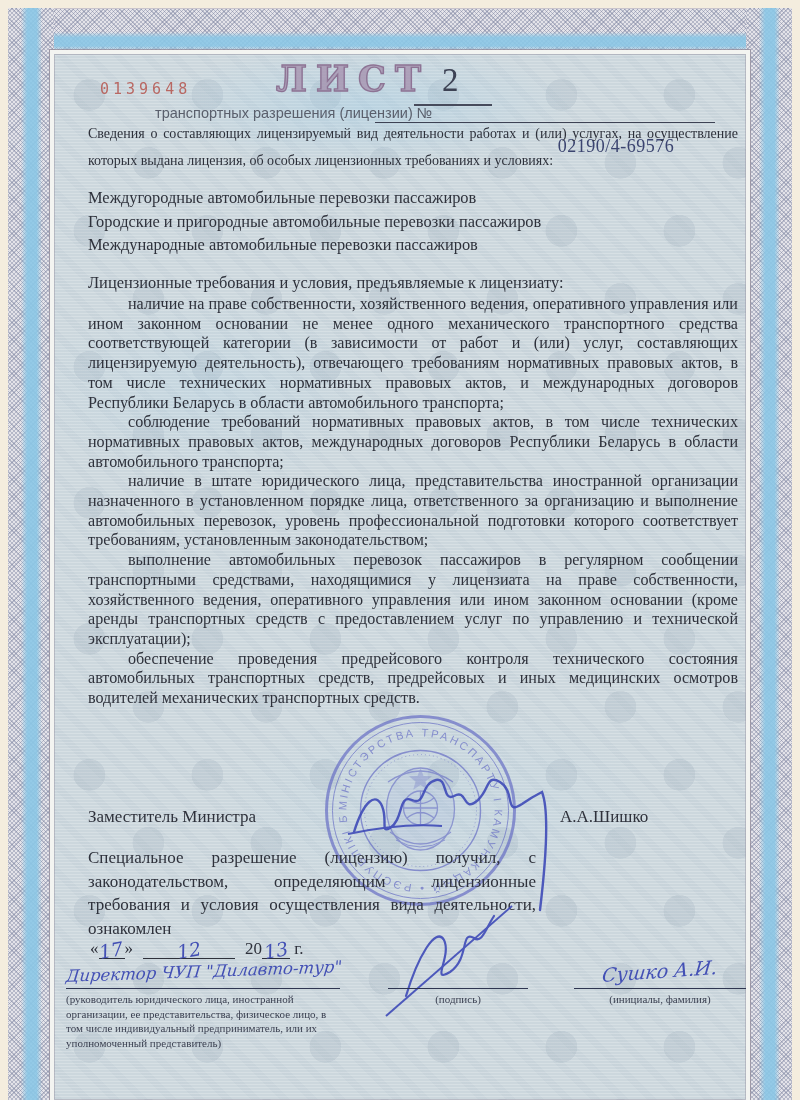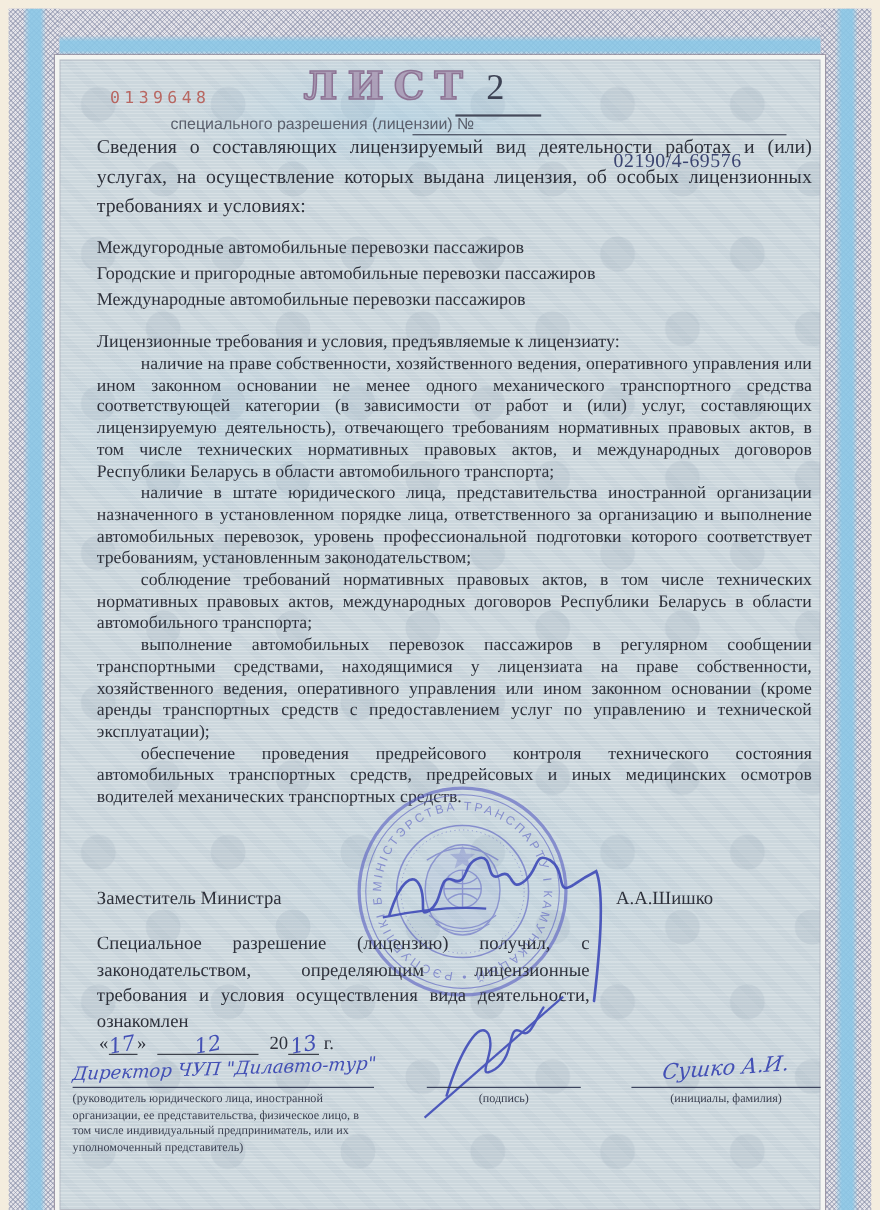--- a/index.html
+++ b/index.html
@@ -59,21 +59,21 @@
   .form-box{left:486px;top:16px;width:188px;height:27px;
     background:#f0e8da;border:1px solid #8f8778;box-shadow:0 0 0 1px rgba(255,255,255,.5);
     text-align:center;line-height:27px;font-size:18px;letter-spacing:1px;color:#3b4470;}
   .license-no{left:466px;top:45px;width:192px;text-align:center;
     font-size:18px;letter-spacing:.5px;color:#3b4470;margin-top:37px;}
   .license-line{left:321px;top:68px;width:340px;border-top:1.5px solid #3d4254;}
   .license-caption{left:101px;top:51px;font-family:"Liberation Sans",sans-serif;
     font-size:14.5px;color:#5a5f6c;}
   
   .content{position:absolute;left:34px;top:66px;width:650px;color:#2e313b;}
-  .intro{margin:0;font-size:18px;line-height:27px;text-align:justify;}
+  .intro{margin:0;font-size:14px;line-height:27px;text-align:justify;}
   .services{margin-top:12px;}
   .service{font-size:16.4px;line-height:23.5px;}
   .req-heading{margin:14px 0 0 0;font-size:16.4px;line-height:23.5px;}
   .req{margin:0;font-size:16.1px;line-height:19.7px;text-align:justify;text-indent:40px;}
   
   .minister-title{left:34px;top:753px;font-size:17px;color:#2e313b;}
   .minister-name{left:506px;top:753px;font-size:17px;color:#2e313b;}
   .ack{left:34px;top:792px;width:448px;margin:0;font-size:17px;line-height:23.5px;
     text-align:justify;color:#2e313b;}
   .date-row{left:36px;top:884px;font-size:17px;color:#2e313b;}
@@ -108,33 +108,33 @@
 <div class="band band-side band-right"></div>
 
 <div class="field">
 
   <div class="abs serial">0139648</div>
   <div class="abs sheet-title">ЛИСТ</div>
   <div class="abs sheet-num">2</div>
   <div class="abs sheet-num-line"></div>
   <div class="abs license-no">02190/4-69576</div>
   <div class="abs license-line"></div>
-  <div class="abs license-caption">специального разрешения (лицензии) №</div>
+  <div class="abs license-caption">транспортных разрешения (лицензии) №</div>
 
   <div class="content">
     <p class="intro">Сведения о составляющих лицензируемый вид деятельности работах и (или) услугах, на осуществление которых выдана лицензия, об особых лицензионных требованиях и условиях:</p>
     <div class="services">
       <div class="service">Междугородные автомобильные перевозки пассажиров</div>
       <div class="service">Городские и пригородные автомобильные перевозки пассажиров</div>
       <div class="service">Международные автомобильные перевозки пассажиров</div>
     </div>
     <p class="req-heading">Лицензионные требования и условия, предъявляемые к лицензиату:</p>
     <p class="req">наличие на праве собственности, хозяйственного ведения, оперативного управления или ином законном основании не менее одного механического транспортного средства соответствующей категории (в зависимости от работ и (или) услуг, составляющих лицензируемую деятельность), отвечающего требованиям нормативных правовых актов, в том числе технических нормативных правовых актов, и международных договоров Республики Беларусь в области автомобильного транспорта;</p>
+    <p class="req">соблюдение требований нормативных правовых актов, в том числе технических нормативных правовых актов, международных договоров Республики Беларусь в области автомобильного транспорта;</p>
     <p class="req">наличие в штате юридического лица, представительства иностранной организации назначенного в установленном порядке лица, ответственного за организацию и выполнение автомобильных перевозок, уровень профессиональной подготовки которого соответствует требованиям, установленным законодательством;</p>
-    <p class="req">соблюдение требований нормативных правовых актов, в том числе технических нормативных правовых актов, международных договоров Республики Беларусь в области автомобильного транспорта;</p>
     <p class="req">выполнение автомобильных перевозок пассажиров в регулярном сообщении транспортными средствами, находящимися у лицензиата на праве собственности, хозяйственного ведения, оперативного управления или ином законном основании (кроме аренды транспортных средств с предоставлением услуг по управлению и технической эксплуатации);</p>
     <p class="req">обеспечение проведения предрейсового контроля технического состояния автомобильных транспортных средств, предрейсовых и иных медицинских осмотров водителей механических транспортных средств.</p>
   </div>
 
   <svg class="abs stamp-svg" width="205" height="205" viewBox="0 0 205 205" style="opacity:.62;">
     <defs>
       <path id="ringpath" d="M102.5,102.5 m-74,0 a74,74 0 1,1 148,0 a74,74 0 1,1 -148,0"></path>
     </defs>
     <g stroke="#5b61c2" fill="none">
       <circle cx="102.5" cy="102.5" r="94" stroke-width="3"></circle>

